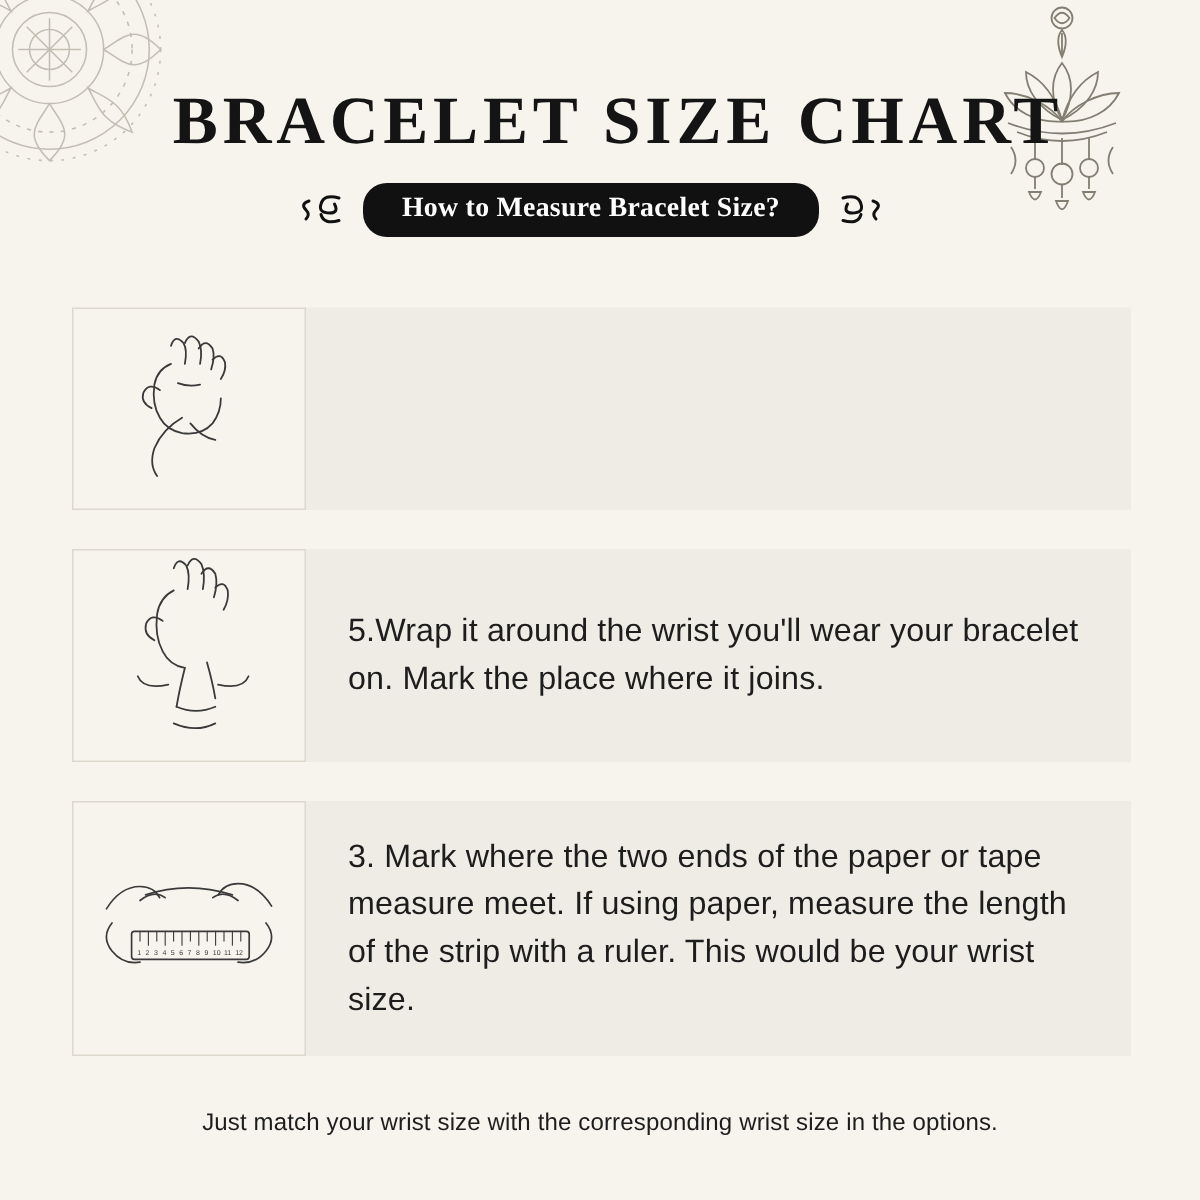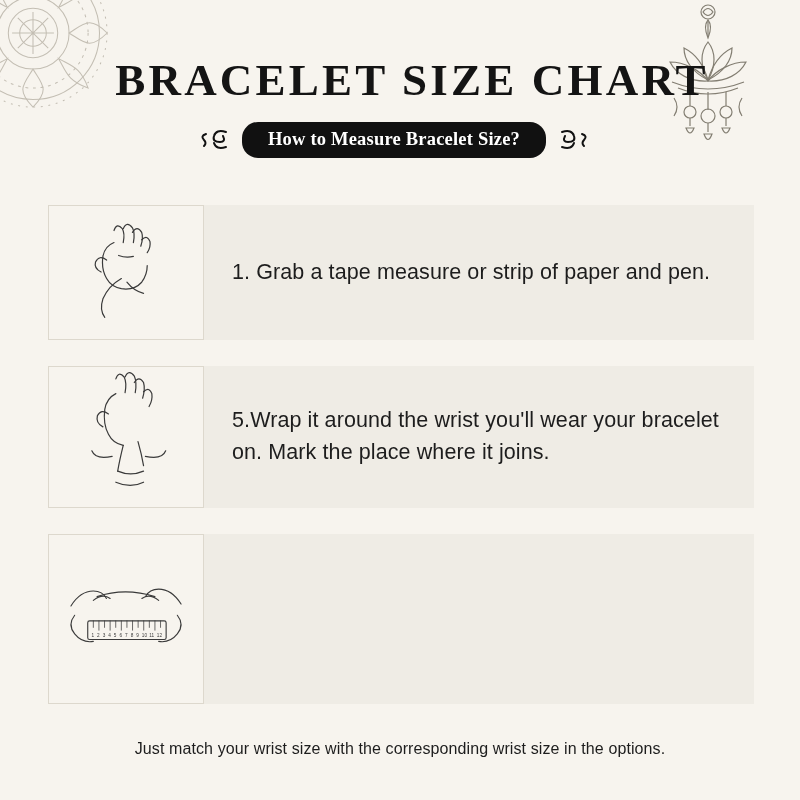--- a/index.html
+++ b/index.html
@@ -225,21 +225,20 @@
             <path d="M82 24 q6 -6 9 2 q1 6 -3 12"></path>
             <path d="M52 27 q-10 4 -12 15 q-2 14 4 24 q5 9 16 11 q14 2 22 -7 q6 -8 6 -18"></path>
             <path d="M44 46 q-8 -6 -12 2 q-2 7 6 11"></path>
             <path d="M60 66 q-14 8 -20 22 q-4 12 2 20"></path>
             <path d="M66 70 q8 10 18 12"></path>
             <path d="M57 41 q8 3 16 1"></path>
           </g>
         </svg>
       </span>
     </div>
-    <div class="step-text">1. Grab a tape measure or strip of paper and pen.</div>
   </div>
 
   <div class="step" id="step-2">
     <div class="step-figure">
       <span>
         <svg viewBox="0 0 130 150" width="120" height="140">
           <g fill="none" stroke="#3a3a3a" stroke-width="1.3" stroke-linecap="round" stroke-linejoin="round">
             <path d="M54 12 q3 -9 9 -2 q3 6 1 17"></path>
             <path d="M64 10 q4 -9 10 -1 q3 7 1 18"></path>
             <path d="M74 16 q5 -8 10 0 q2 7 -1 17"></path>
@@ -290,17 +289,18 @@
                 <text x="80" y="79">8</text>
                 <text x="86" y="79">9</text>
               <text x="92" y="79">10</text>
                 <text x="100" y="79">11</text>
                 <text x="108" y="79">12</text>
             </g>
           </g>
         </svg>
       </span>
     </div>
+    <div class="step-text">3. Mark where the two ends of the paper or tape measure meet. If using paper, measure the length of the strip with a ruler. This would be your wrist size.</div>
   </div>
 
 </div>
 
 <div class="footer-note">Just match your wrist size with the corresponding wrist size in the options.</div>
 
 </body></html>

